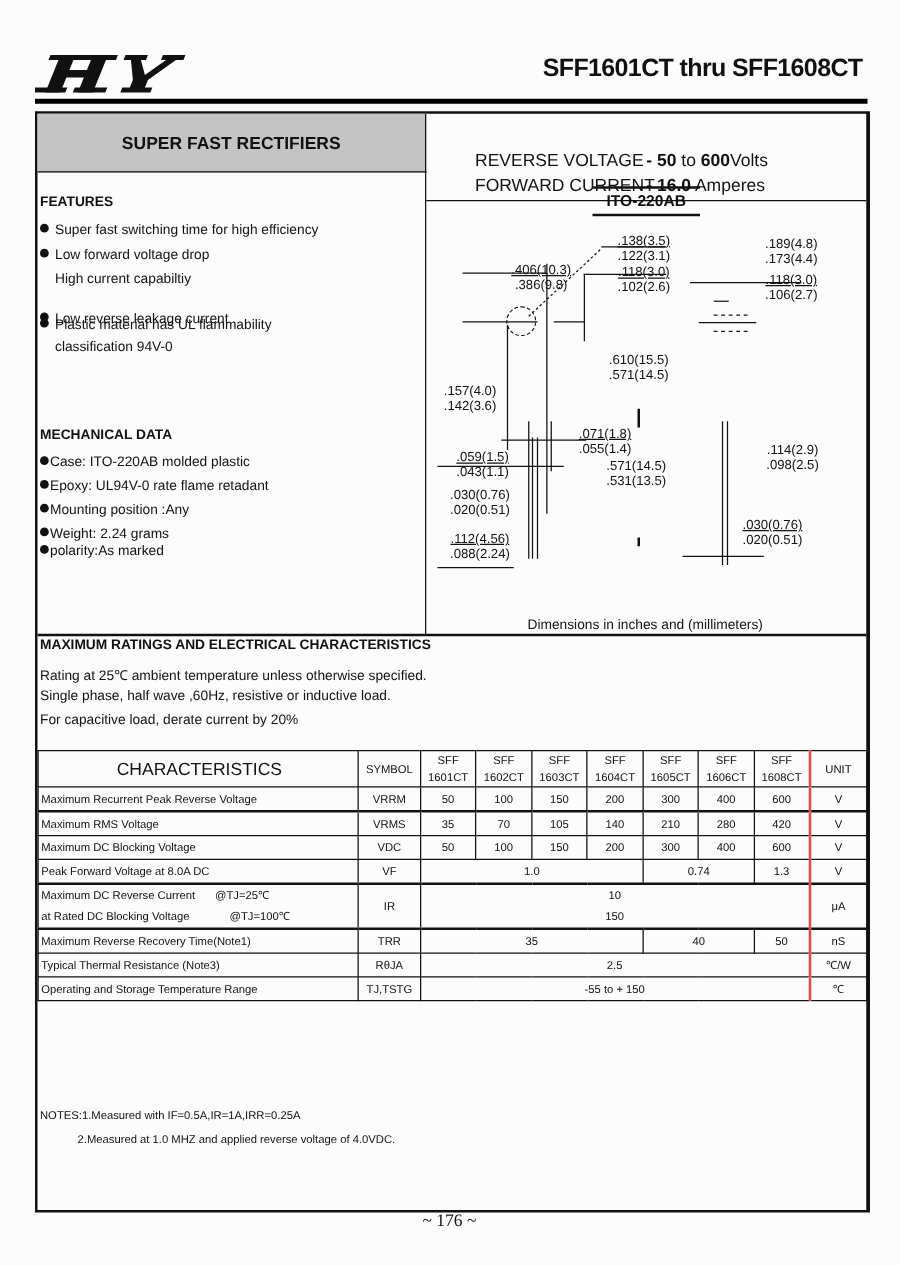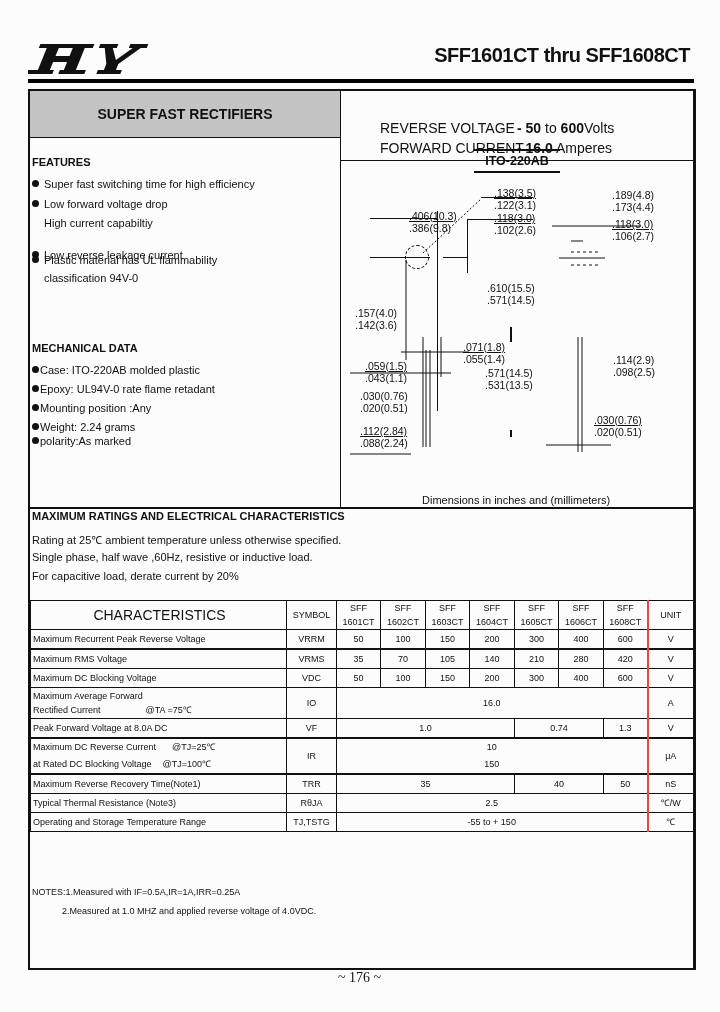--- a/index.html
+++ b/index.html
@@ -10,21 +10,21 @@
   .frame { position:absolute; left:28px; top:89px; width:663px; height:877px; border:2px solid #111; border-right-width:3px; }
   .hdr-left { position:absolute; left:0; top:0; width:310px; height:46px; background:#c4c4c4; border-right:1px solid #111; border-bottom:1px solid #111; display:flex; align-items:center; justify-content:center; font-weight:bold; font-size:14px; }
   .hdr-right { position:absolute; left:311px; top:0; width:352px; height:46px; border-bottom:1px solid #111; font-size:14px;margin-top:23px; }
   .hdr-right .ln { position:absolute; left:39px; }
   .hdr-right .v { position:absolute; left:176px; }
   .vdiv { position:absolute; left:310px; top:46px; width:1px; height:371px; background:#111; }
   .sec-head { position:absolute; font-weight:bold; font-size:11px; }
   .feat { position:absolute; font-size:11px; left:2px; }
   .feat .b { display:inline-block; width:7px; height:7px; border-radius:50%; background:#111; margin-right:5px; vertical-align:1px; }
   .diagram { position:absolute; left:311px; top:46px; width:352px; height:371px; }
-  .dim { position:absolute; font-size:10.5px; white-space:nowrap; }
+  .dim { position:absolute; font-size:10.5px; white-space:nowrap;text-align:center; }
   .ul { text-decoration:underline; }
   .pkg { position:absolute; left:133px; top:12px; width:86px; border-top:2px solid #111; border-bottom:2px solid #111; text-align:center; font-weight:bold; font-size:12.5px; padding:3px 0; }
   .hline { position:absolute; height:1px; background:#111; }
   .vline { position:absolute; width:1px; background:#111; }
   .sep { position:absolute; left:0; width:663px; height:2px; background:#111; }
   .rate-txt { position:absolute; left:2px; font-size:11px; }
   table.spec { position:absolute; left:0; top:509px; width:663px; border-collapse:collapse; font-size:9px; table-layout:fixed; }
   table.spec td { border:1px solid #111; text-align:center; padding:0; line-height:14px; height:18px; }
   table.spec td.c { text-align:left; padding-left:2px; }
   table.spec tr.thick td { border-top:2px solid #111; }
@@ -152,21 +152,21 @@
       </div>
     <div class="dim" style="left:272px;top:217px">
         <div>.114(2.9)</div>
         <div>.098(2.5)</div>
       </div>
     <div class="dim" style="left:19px;top:253px">
         <div>.030(0.76)</div>
         <div>.020(0.51)</div>
       </div>
     <div class="dim" style="left:19px;top:288px">
-        <div class="ul">.112(2.84)</div>
+        <div class="ul">.112(4.56)</div>
         <div>.088(2.24)</div>
       </div>
     <div class="dim" style="left:253px;top:277px">
         <div class="ul">.030(0.76)</div>
         <div>.020(0.51)</div>
       </div>
     <div class="dim" style="left:81px;top:357px;font-size:11px">Dimensions in inches and (millimeters)</div>
   </div>
 
   <div class="sep" style="top:416px"></div>
@@ -252,40 +252,31 @@
       <td>50</td>
           <td>100</td>
           <td>150</td>
           <td>200</td>
           <td>300</td>
           <td>400</td>
           <td>600</td>
       <td class="unit">V</td>
     </tr>
     <tr>
-      <td class="c" style="height:30px">
-            <div>Maximum Average Forward</div>
-            <div><span>Rectified Current</span><span style="margin-left:45px">@TA =75℃</span></div>
-          </td>
-      <td>IO</td>
-      <td colspan="7">16.0</td>
-      <td class="unit">A</td>
-    </tr>
-    <tr>
       <td class="c">Peak Forward Voltage at 8.0A DC</td>
       <td>VF</td>
       <td colspan="4">1.0</td>
       <td colspan="2">0.74</td>
       <td>1.3</td>
       <td class="unit">V</td>
     </tr>
     <tr class="thick">
       <td class="c" style="height:34px">
             <div style="line-height:17px"><span>Maximum DC Reverse Current</span><span style="margin-left:16px">@TJ=25℃</span></div>
-            <div style="line-height:17px"><span>at Rated DC Blocking Voltage</span><span style="margin-left:11px">@TJ=100℃</span></div>
+            <div style="line-height:17px"><span>at Rated DC Blocking Voltage</span><span style="margin-left:32px">@TJ=100℃</span></div>
           </td>
       <td>IR</td>
       <td colspan="7">
             <div style="line-height:17px">10</div>
             <div style="line-height:17px">150</div>
           </td>
       <td class="unit">μA</td>
     </tr>
     <tr class="thick">
       <td class="c">Maximum Reverse Recovery Time(Note1)</td>

